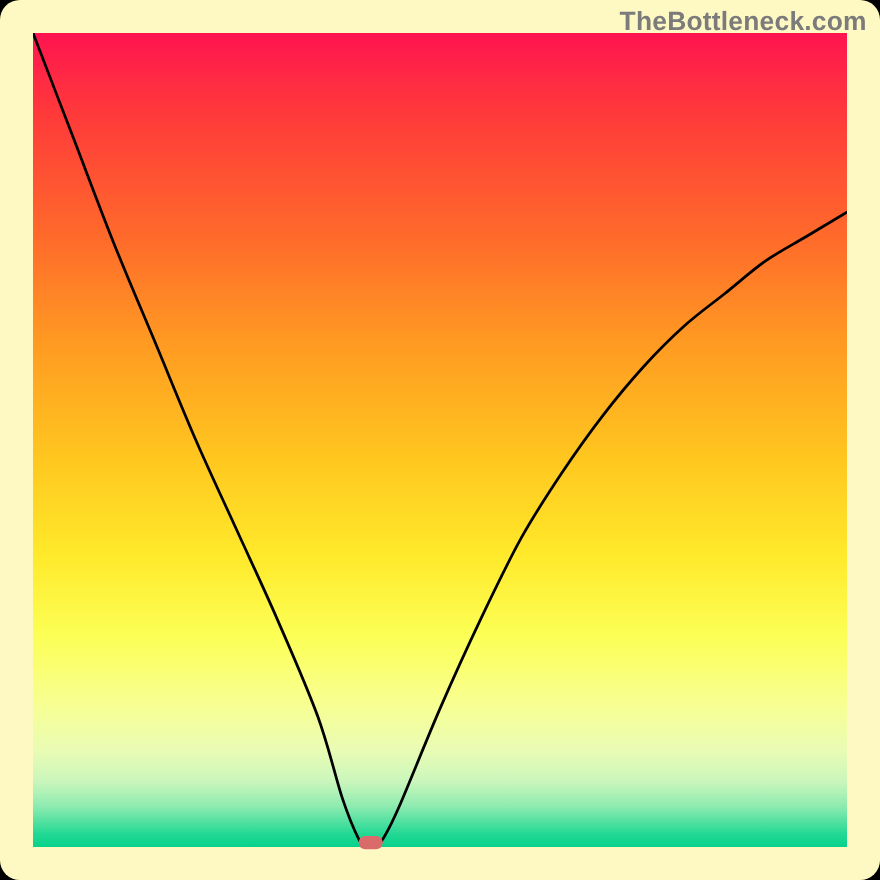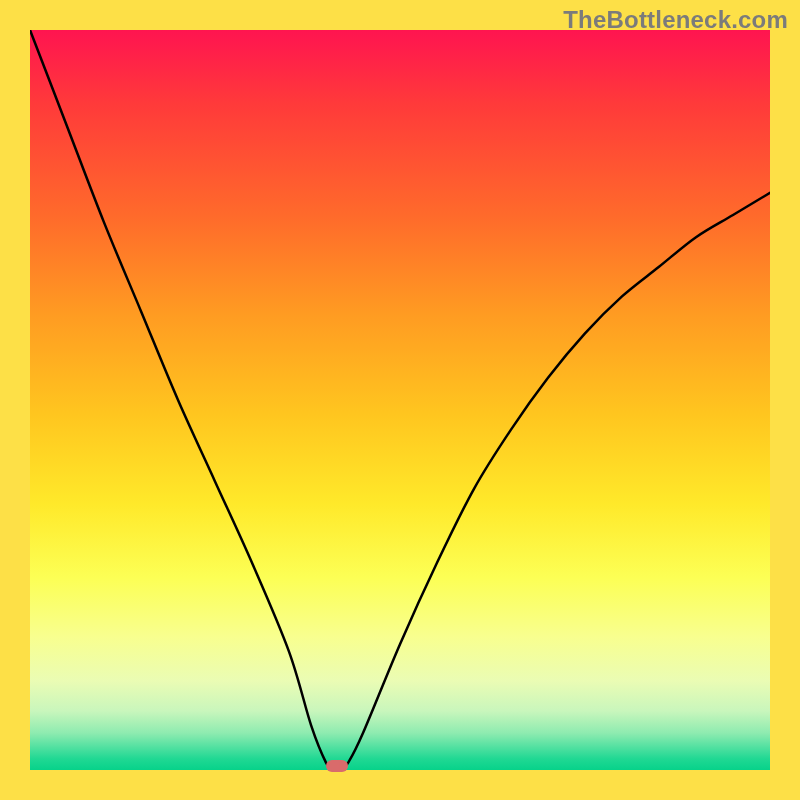--- a/index.html
+++ b/index.html
@@ -1,21 +1,22 @@
 <!DOCTYPE html>
 <html><head>
 <meta charset="utf-8">
 <style>
   * { margin: 0; padding: 0; box-sizing: border-box; }
   html, body { width: 800px; height: 800px; overflow: hidden; background: #000; }
   .frame {
     position: relative;
     width: 800px;
     height: 800px;
-    background: #fde047;
+    background: #fef9c3;
+    border-radius: 18px;
   }
   .watermark {
     position: absolute;
     top: 6px;
     right: 12px;
     font-family: Arial, Helvetica, sans-serif;
     font-size: 24px;
     font-weight: bold;
     color: #7b7b7b;
     letter-spacing: 0.2px;

